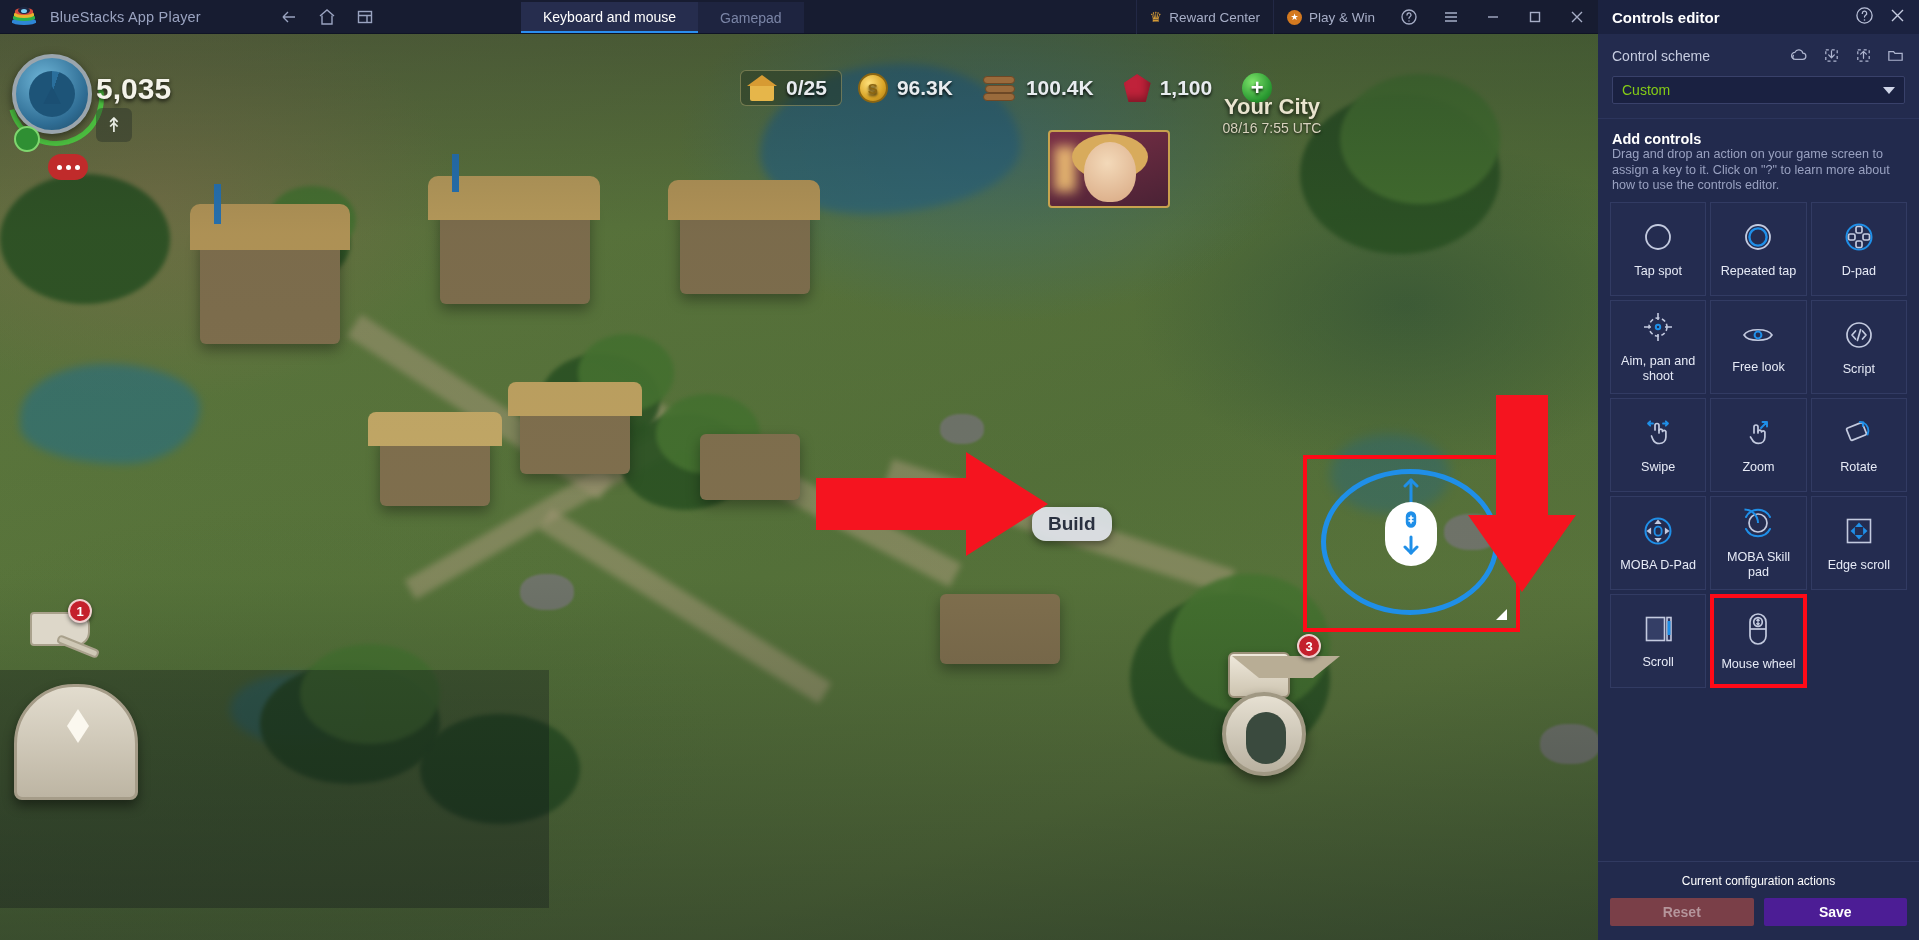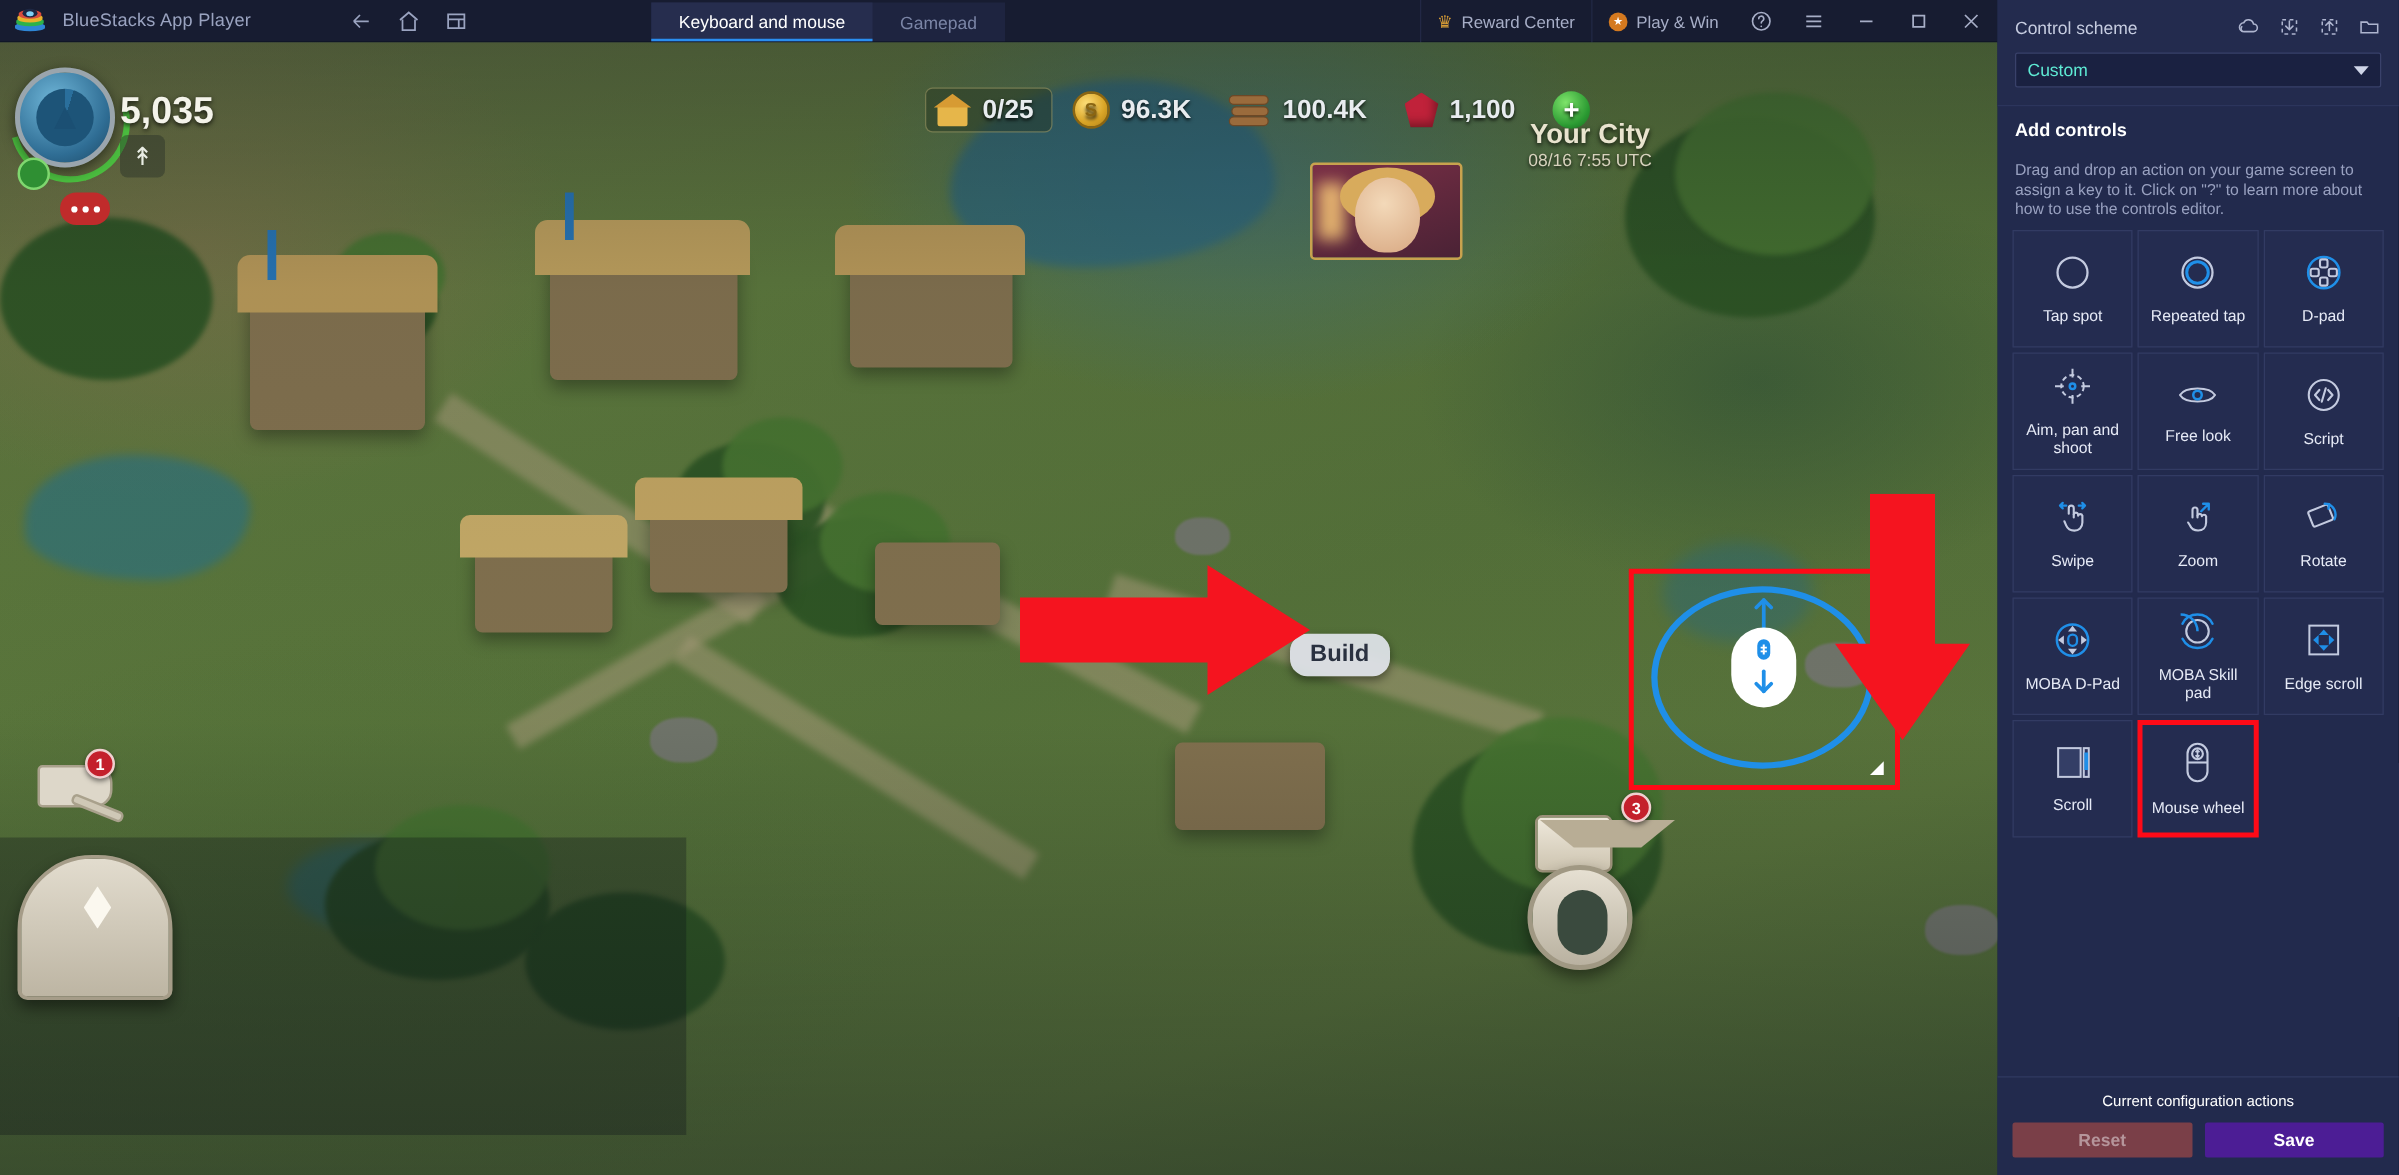--- a/index.html
+++ b/index.html
@@ -262,27 +262,27 @@
 
   .scheme-block { background:#232b4e; padding:12px 14px 14px 14px; border-bottom:1px solid #2c355c; }
   .scheme-row { display:flex; align-items:center; }
   .scheme-label { font-size:14px; color:#c6cce0; flex:1; }
   .scheme-icons { display:flex; align-items:center; gap:13px; }
   .scheme-icons span { cursor:pointer; display:flex; }
   .scheme-select {
     margin-top:11px; height:28px; background:#1a2141; border:1px solid #39416a; border-radius:2px;
     display:flex; align-items:center; padding:0 9px; cursor:pointer;
   }
-  .scheme-select .val { flex:1; font-size:14px; color:#5eead4; }
+  .scheme-select .val { flex:1; font-size:14px; color:#84cc16; }
   .caret { width:0;height:0; border-left:6px solid transparent; border-right:6px solid transparent;
     border-top:7px solid #cfd5e8; }
 
   .add-block { padding:12px 14px 0 14px; }
   .add-title { font-size:14.5px; font-weight:bold; color:#ffffff; }
-  .add-desc { margin-top:16px; font-size:12.6px; line-height:15.6px; color:#99a1c0; }
+  .add-desc { margin-top:0; font-size:12.6px; line-height:15.6px; color:#99a1c0; }
 
   .grid {
     margin:8px 0 0 0; padding:0 12px; display:grid; grid-template-columns: repeat(3, 1fr);
     gap:4px; flex:1; align-content:start;
   }
   .cell {
     height:94px; border:1px solid #323b63; background:#242c50;
     display:flex; flex-direction:column; align-items:center; justify-content:center; gap:6px;
     cursor:pointer; position:relative;
   }
@@ -516,20 +516,35 @@
 
     <div class="arrow-right">
       <svg width="232" height="104" viewBox="0 0 232 104">
         <polygon points="0,26 150,26 150,0 232,52 150,104 150,78 0,78" fill="#f5141f"></polygon>
       </svg>
     </div>
   </div>
 
   <div class="panel">
 
+    <div class="panel-header">
+      <div class="panel-title">Controls editor</div>
+      <span class="panel-hicon">
+        <svg width="19" height="19" viewBox="0 0 19 19" fill="none" stroke="#b9c0d8" stroke-width="1.3">
+          <circle cx="9.5" cy="9.5" r="7.6"></circle>
+          <path d="M7.3 7.4a2.2 2.2 0 113.3 1.9c-.7.4-1.1.9-1.1 1.8" stroke-linecap="round"></path>
+          <circle cx="9.5" cy="14" r=".8" fill="#b9c0d8" stroke="none"></circle>
+          </svg>
+      </span>
+      <span class="panel-close">
+        <svg width="19" height="19" viewBox="0 0 19 19" stroke="#c6cce0" stroke-width="1.4">
+          <path d="M4 4l11 11M15 4L4 15"></path>
+          </svg>
+      </span>
+    </div>
 
     <div class="scheme-block">
       <div class="scheme-row">
         <div class="scheme-label">Control scheme</div>
         <div class="scheme-icons">
           <span>
             <svg width="19" height="19" viewBox="0 0 20 20" fill="none" stroke="#aeb5cf" stroke-width="1.3">
               <path d="M5.5 14h8a3.2 3.2 0 000-6.4 4.4 4.4 0 00-8.3-1A3.2 3.2 0 005.5 14z"></path>
               <path d="M3.6 9.8a3 3 0 00.4 4" stroke-linecap="round"></path>
               </svg>

